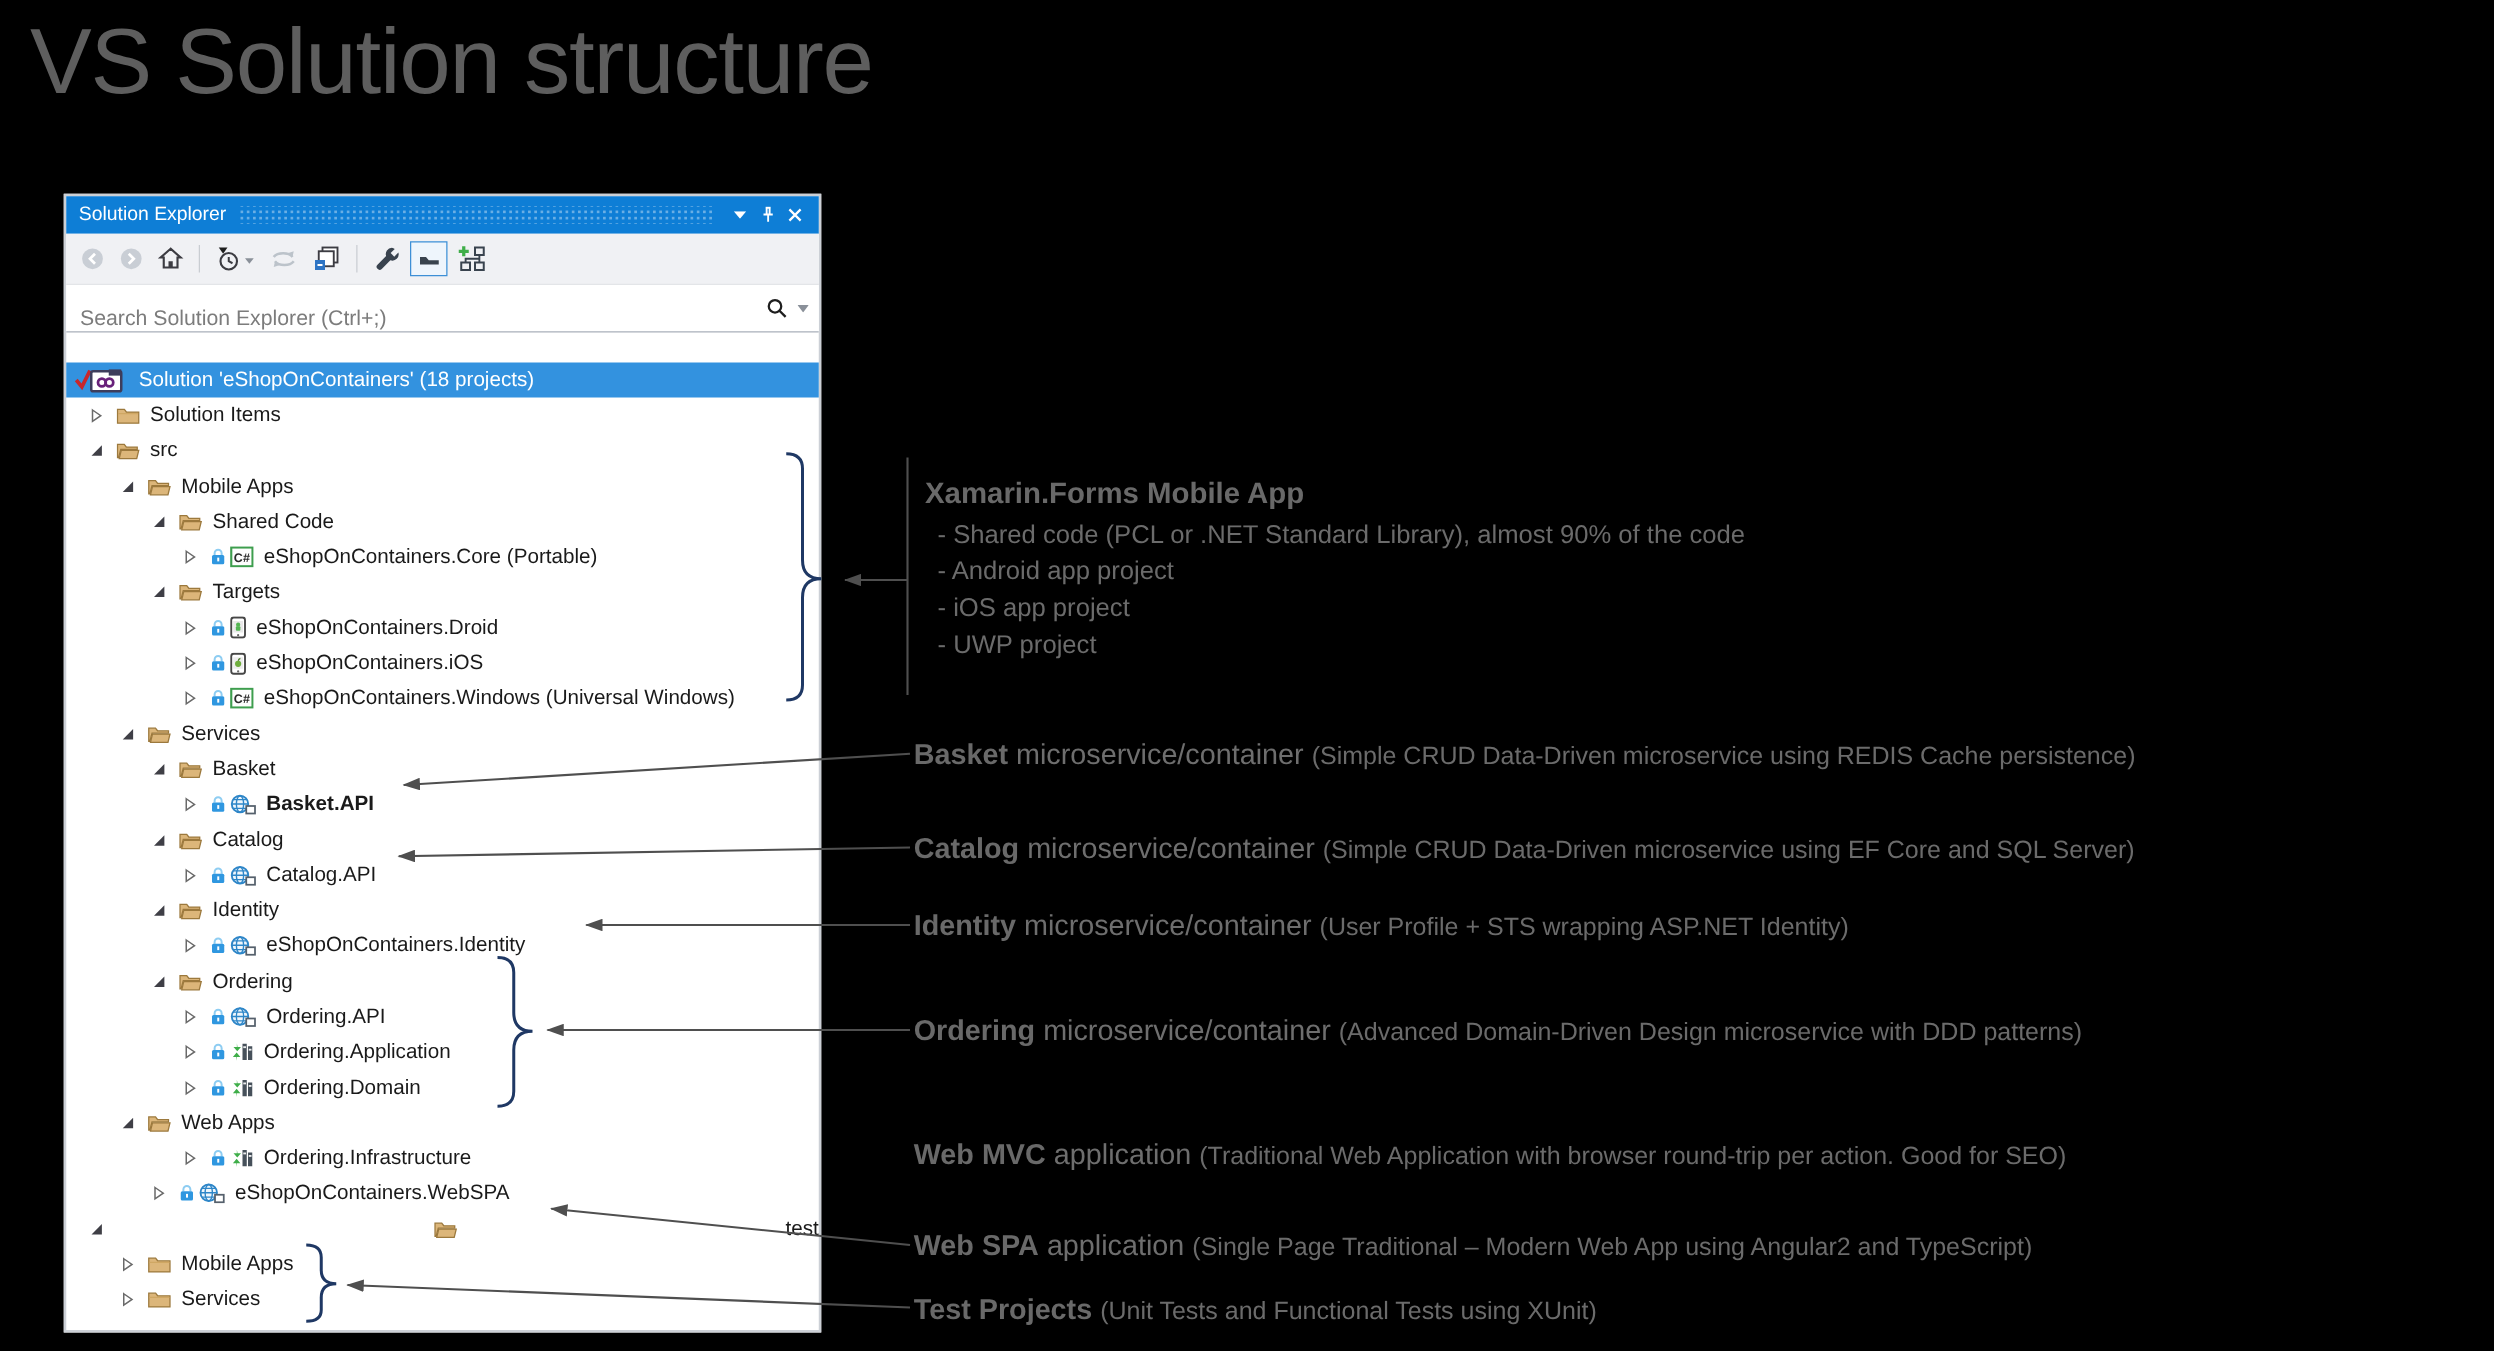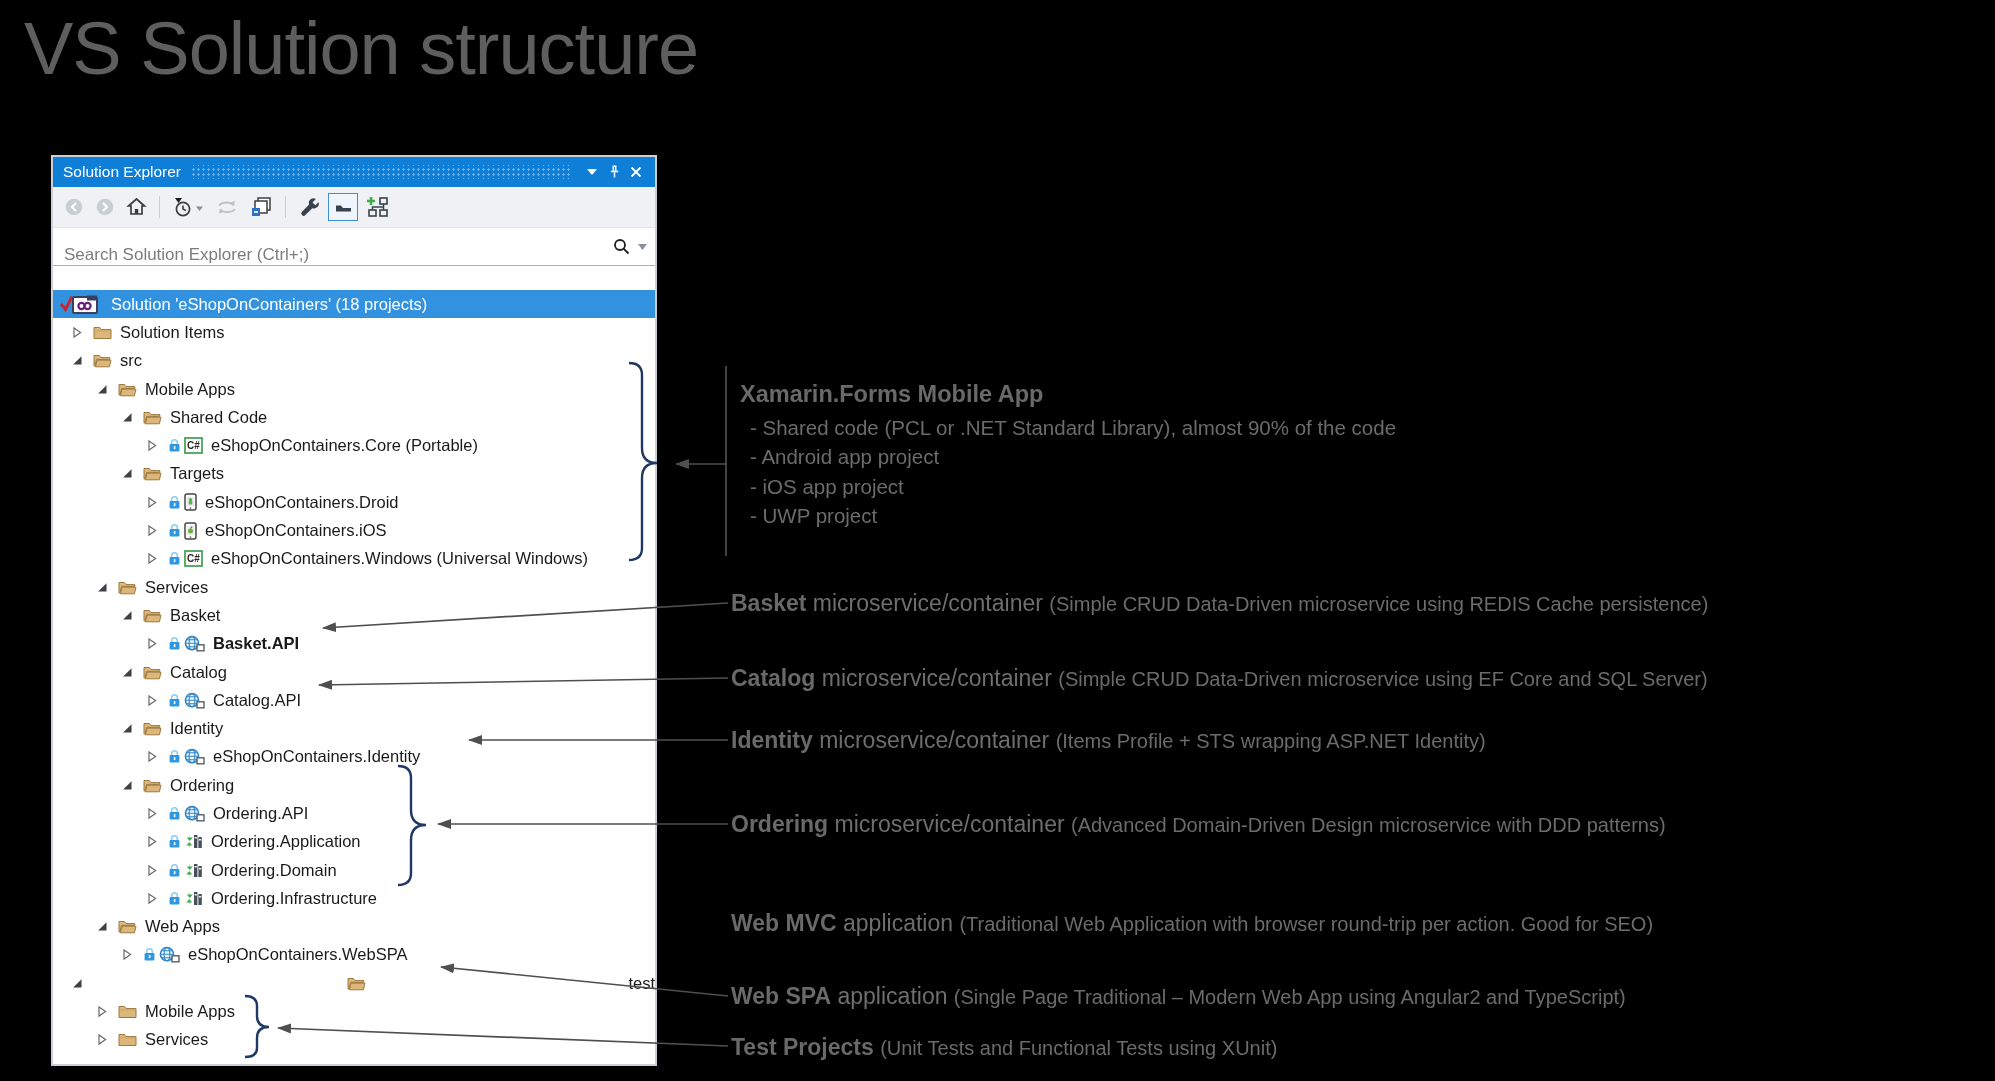--- a/index.html
+++ b/index.html
@@ -545,20 +545,34 @@
             <svg width="19" height="17">
               <path d="M5.5 1.5 V4.5 H2.8 L5.8 8 L8.8 4.5 H6 M5 15.5 V12.5 H2.3 L5.3 9 L8.3 12.5 H5.5" fill="#3fae49"></path>
               <rect x="10" y="2" width="3.4" height="13" fill="#46505a"></rect>
               <rect x="14.4" y="4" width="3.4" height="11" fill="#46505a"></rect>
               <rect x="10.6" y="4" width="2.2" height="1.5" fill="#fff" opacity="0.9"></rect>
               <rect x="15" y="6" width="2.2" height="1.5" fill="#fff" opacity="0.9"></rect>
             </svg>
           </span>
           <span class="lbl">Ordering.Domain</span>
         </div>
+        <div class="tree-row" style="padding-left: 42px;">
+          <span class="tw">
+            <svg width="11" height="11">
+              <path d="M9.5 1.2 V9.5 H1.2 Z" fill="#3f3f46"></path>
+            </svg>
+          </span>
+          <span class="ic">
+            <svg width="19" height="15">
+              <path d="M1 13 V2.5 H6.4 L8 4.6 H16.8 V6.4 H3.6 L1.9 13 Z" fill="#dcb67a" stroke="#9c793d" stroke-width="1"></path>
+              <path d="M2.4 13.8 L4 7.2 H18 L16.4 13.8 Z" fill="#dcb67a" stroke="#9c793d" stroke-width="1"></path>
+            </svg>
+          </span>
+          <span class="lbl">Web Apps</span>
+        </div>
         <div class="tree-row" style="padding-left: 92px;">
           <span class="tw">
             <svg width="11" height="13">
               <path d="M2 2 L8.6 6.5 L2 11 Z" fill="#fff" stroke="#6a6a6a" stroke-width="1.2"></path>
             </svg>
           </span>
           <span class="lk">
             <svg width="13" height="15">
               <path d="M3.7 6 V4.6 a2.8 2.8 0 0 1 5.6 0 V6" fill="none" stroke="#8ecdf2" stroke-width="1.6"></path>
               <rect x="1.6" y="6" width="9.8" height="7.4" rx="1.2" fill="#2f97e0"></rect>
@@ -568,34 +582,20 @@
           <span class="ic">
             <svg width="19" height="17">
               <path d="M5.5 1.5 V4.5 H2.8 L5.8 8 L8.8 4.5 H6 M5 15.5 V12.5 H2.3 L5.3 9 L8.3 12.5 H5.5" fill="#3fae49"></path>
               <rect x="10" y="2" width="3.4" height="13" fill="#46505a"></rect>
               <rect x="14.4" y="4" width="3.4" height="11" fill="#46505a"></rect>
               <rect x="10.6" y="4" width="2.2" height="1.5" fill="#fff" opacity="0.9"></rect>
               <rect x="15" y="6" width="2.2" height="1.5" fill="#fff" opacity="0.9"></rect>
             </svg>
           </span>
           <span class="lbl">Ordering.Infrastructure</span>
-        </div>
-        <div class="tree-row" style="padding-left: 42px;">
-          <span class="tw">
-            <svg width="11" height="11">
-              <path d="M9.5 1.2 V9.5 H1.2 Z" fill="#3f3f46"></path>
-            </svg>
-          </span>
-          <span class="ic">
-            <svg width="19" height="15">
-              <path d="M1 13 V2.5 H6.4 L8 4.6 H16.8 V6.4 H3.6 L1.9 13 Z" fill="#dcb67a" stroke="#9c793d" stroke-width="1"></path>
-              <path d="M2.4 13.8 L4 7.2 H18 L16.4 13.8 Z" fill="#dcb67a" stroke="#9c793d" stroke-width="1"></path>
-            </svg>
-          </span>
-          <span class="lbl">Web Apps</span>
         </div>
         <div class="tree-row" style="padding-left: 67px;">
           <span class="tw">
             <svg width="11" height="13">
               <path d="M2 2 L8.6 6.5 L2 11 Z" fill="#fff" stroke="#6a6a6a" stroke-width="1.2"></path>
             </svg>
           </span>
           <span class="lk">
             <svg width="13" height="15">
               <path d="M3.7 6 V4.6 a2.8 2.8 0 0 1 5.6 0 V6" fill="none" stroke="#8ecdf2" stroke-width="1.6"></path>
@@ -661,21 +661,21 @@
   <div id="annotations">
       <div class="ann ann-xamarin">
         <span class="t">Xamarin.Forms Mobile App</span>
         <span class="bu">- Shared code (PCL or .NET Standard Library), almost 90% of the code</span>
         <span class="bu">- Android app project</span>
         <span class="bu">- iOS app project</span>
         <span class="bu">- UWP project</span>
       </div>
       <div class="ann ann-basket"><span class="b">Basket</span> <span class="m">microservice/container</span> <span class="p">(Simple CRUD Data-Driven microservice using REDIS Cache persistence)</span></div>
       <div class="ann ann-catalog"><span class="b">Catalog</span> <span class="m">microservice/container</span> <span class="p">(Simple CRUD Data-Driven microservice using EF Core and SQL Server)</span></div>
-      <div class="ann ann-identity"><span class="b">Identity</span> <span class="m">microservice/container</span> <span class="p">(Items Profile + STS wrapping ASP.NET Identity)</span></div>
+      <div class="ann ann-identity"><span class="b">Identity</span> <span class="m">microservice/container</span> <span class="p">(User Profile + STS wrapping ASP.NET Identity)</span></div>
       <div class="ann ann-ordering"><span class="b">Ordering</span> <span class="m">microservice/container</span> <span class="p">(Advanced Domain-Driven Design microservice with DDD patterns)</span></div>
       <div class="ann ann-webmvc"><span class="b">Web MVC</span> <span class="m">application</span> <span class="p">(Traditional Web Application with browser round-trip per action. Good for SEO)</span></div>
       <div class="ann ann-webspa"><span class="b">Web SPA</span> <span class="m">application</span> <span class="p">(Single Page Traditional – Modern Web App using Angular2 and TypeScript)</span></div>
       <div class="ann ann-test"><span class="b">Test Projects</span> <span class="p">(Unit Tests and Functional Tests using XUnit)</span></div>
     </div>
 
   <svg id="overlay" width="1995" height="1081" viewBox="0 0 1995 1081">
     <defs>
       <marker id="ah" markerWidth="14" markerHeight="10" refX="13" refY="5" orient="auto" markerUnits="userSpaceOnUse">
         <path d="M0 0 L14 5 L0 10 Z" fill="#4f4f4f"></path>

